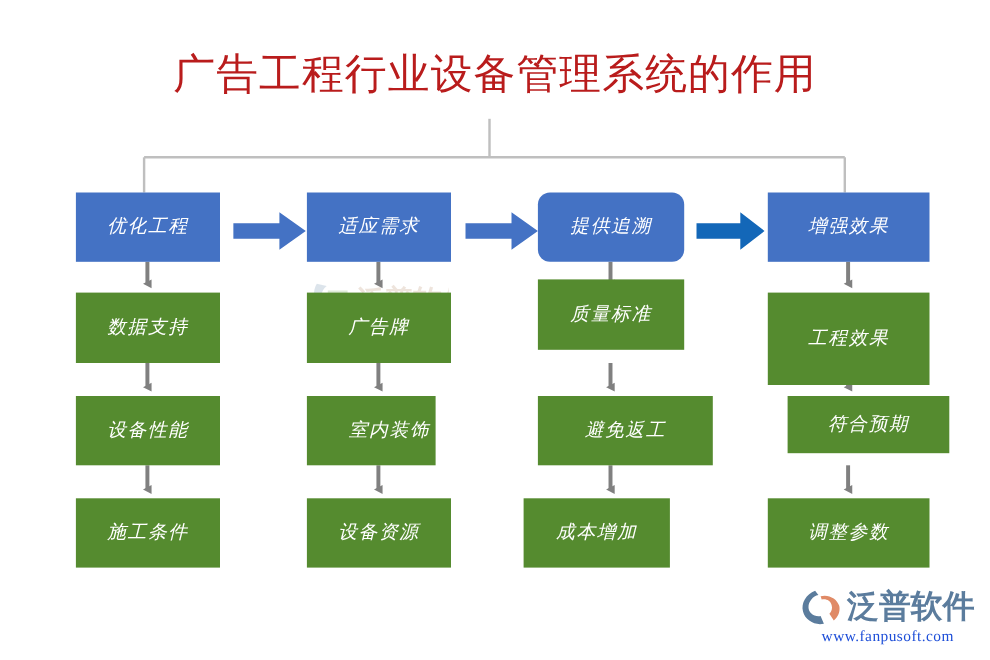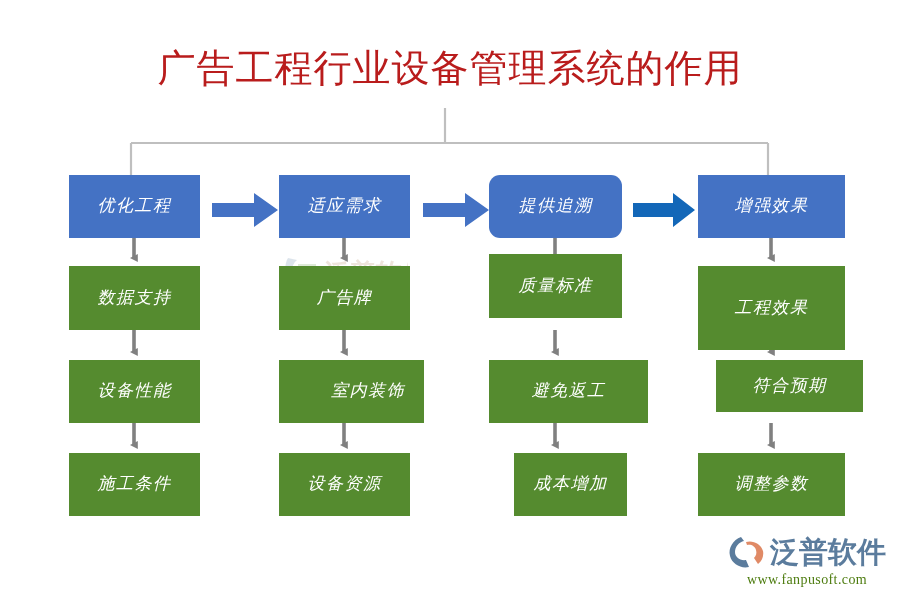--- a/index.html
+++ b/index.html
@@ -103,21 +103,21 @@
     font-family: "Liberation Sans", "DejaVu Sans", sans-serif;
     font-size: 29px;
     font-weight: bold;
     color: #5B7C9D;
     letter-spacing: 0px;
     line-height: 1;
   }
   #brand-url {
     font-family: "Liberation Serif", "DejaVu Serif", serif;
     font-size: 14px;
-    color: #4d7c0f;
+    color: #1d4ed8;
     letter-spacing: 0.4px;
     margin-top: 3px;
   }
 </style>
 </head>
 <body>
 
 <div id="canvas">
 
   <div id="title">广告工程行业设备管理系统的作用</div>
@@ -176,27 +176,27 @@
     <path d="M0,11 L40,11 L40,1 L62,18 L40,35 L40,25 L0,25 Z" fill="#1367B8"></path>
   </svg>
 
   <div class="node blue" style="left:69px;  top:175px; width:131px; height:63px;">优化工程</div>
   <div class="node green" style="left:69px;  top:266px; width:131px; height:64px;">数据支持</div>
   <div class="node green" style="left:69px;  top:360px; width:131px; height:63px;">设备性能</div>
   <div class="node green" style="left:69px;  top:453px; width:131px; height:63px;">施工条件</div>
 
   <div class="node blue" style="left:279px; top:175px; width:131px; height:63px;">适应需求</div>
   <div class="node green" style="left:279px; top:266px; width:131px; height:64px;">广告牌</div>
-  <div class="node green" style="left:279px; top:360px; width:145px; height:63px;padding-left:33px;">室内装饰</div>
+  <div class="node green" style="left:279px; top:360px; width:117px; height:63px;padding-left:33px;">室内装饰</div>
   <div class="node green" style="left:279px; top:453px; width:131px; height:63px;text-align:right;">设备资源</div>
 
   <div class="node blue" style="left:489px; top:175px; width:133px; height:63px;border-radius:11px;">提供追溯</div>
   <div class="node green" style="left:489px; top:254px; width:133px; height:64px;">质量标准</div>
   <div class="node green" style="left:489px; top:360px; width:159px; height:63px;">避免返工</div>
-  <div class="node green" style="left:514px; top:453px; width:113px; height:63px;">成本增加</div>
+  <div class="node green" style="left:476px; top:453px; width:133px; height:63px;">成本增加</div>
 
   <div class="node blue" style="left:698px; top:175px; width:147px; height:63px;">增强效果</div>
   <div class="node green" style="left:698px; top:266px; width:147px; height:84px;">工程效果</div>
   <div class="node green" style="left:716px; top:360px; width:147px; height:52px;">符合预期</div>
   <div class="node green" style="left:698px; top:453px; width:147px; height:63px;">调整参数</div>
 
   <div id="brand">
     <div id="brand-row">
       <svg width="38" height="34" viewBox="0 0 38 34">
         <path d="M13,2 C5,5 0,13 2,21 C4,29 13,34 21,32 L18,25 C12,26 7,22 7,17 C7,12 11,7 16,6 Z" fill="#5B7C9D"></path>

